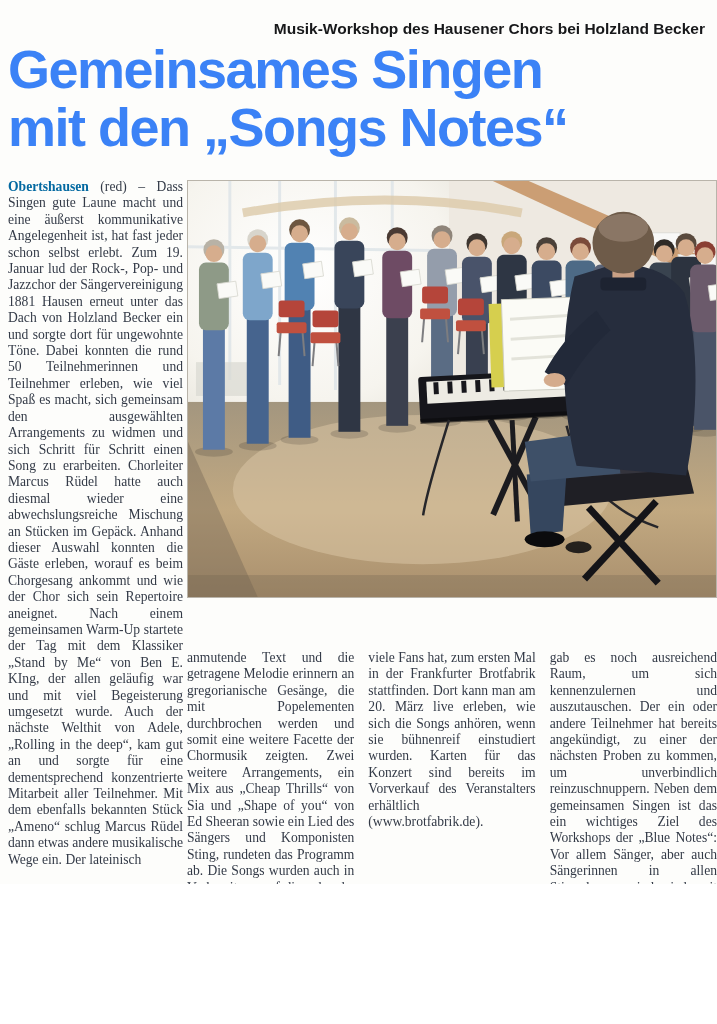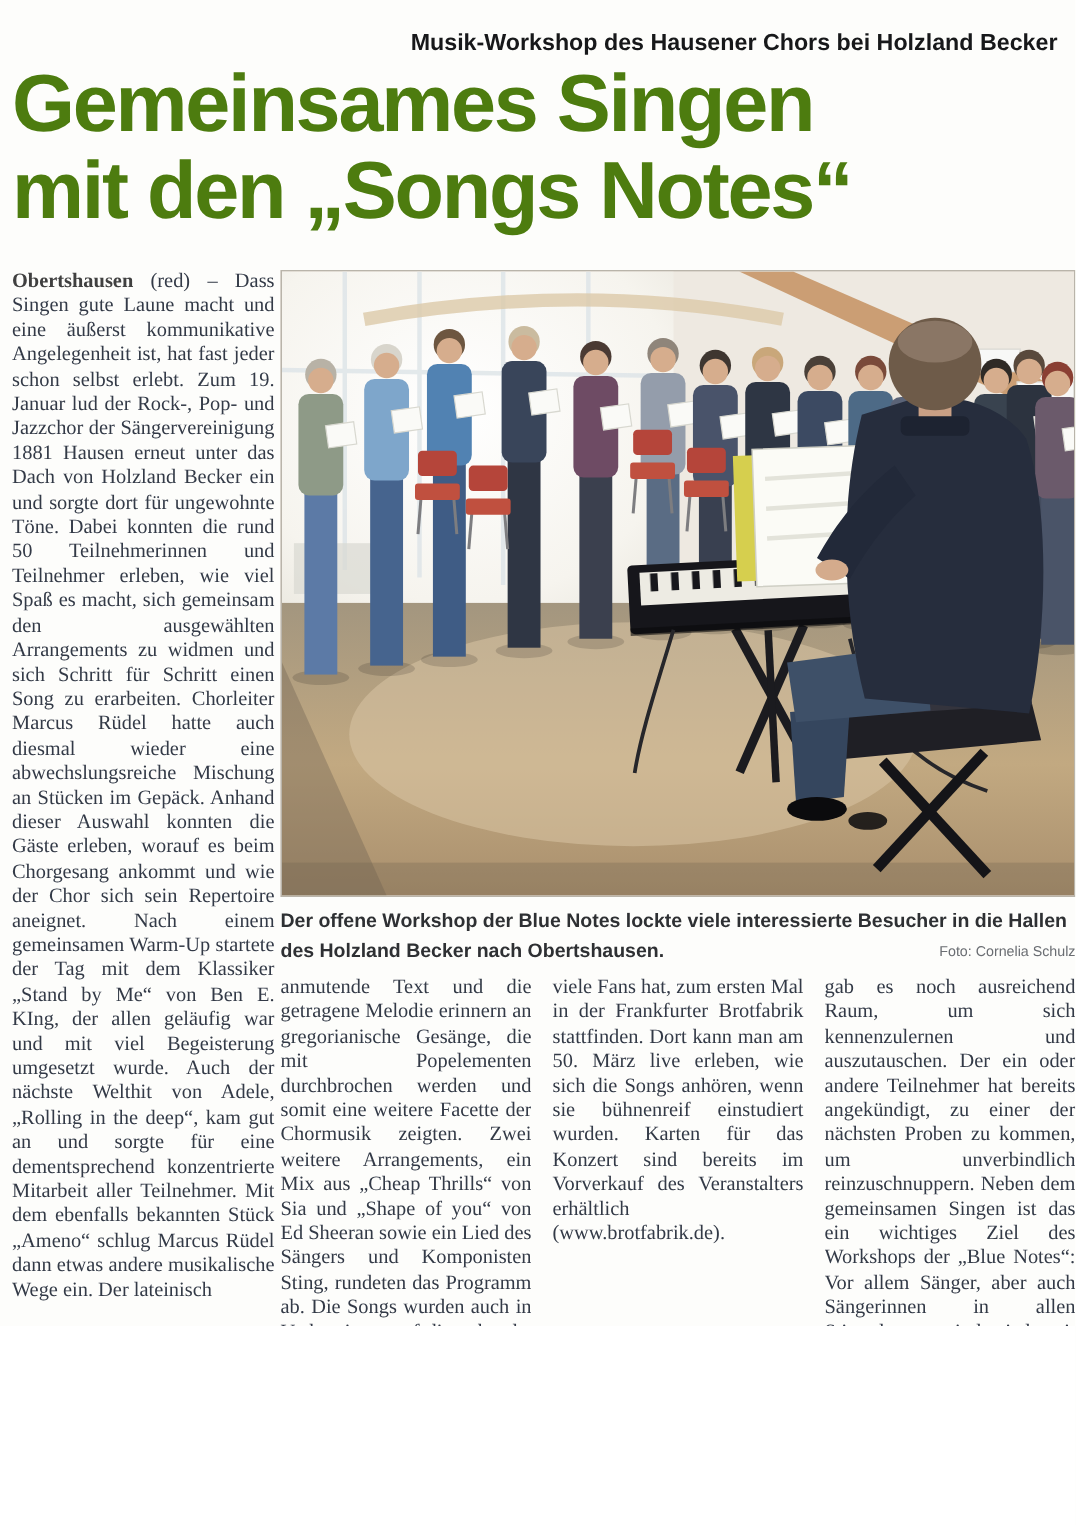--- a/index.html
+++ b/index.html
@@ -3,26 +3,26 @@
 <meta charset="utf-8">
 <style>
   html,body{margin:0;padding:0;background:#ffffff;}
   .page{position:relative;width:717px;height:884px;background:#fdfdfb;overflow:hidden;
         font-family:"Liberation Serif","DejaVu Serif",serif;color:#333a47;}
   .kicker{position:absolute;top:20px;left:200px;right:12px;text-align:right;
           font-family:"Liberation Sans","DejaVu Sans",sans-serif;font-weight:bold;
           font-size:15.5px;color:#17181a;letter-spacing:0;}
   .headline{position:absolute;top:40px;left:8px;width:640px;
             font-family:"Liberation Sans","DejaVu Sans",sans-serif;font-weight:bold;
-            font-size:54px;line-height:1.08;letter-spacing:-1.5px;color:#4d7c0f;}
+            font-size:54px;line-height:1.08;letter-spacing:-1.5px;color:#3b82f6;}
   .headline div{white-space:nowrap;}
   .bodytext{font-size:13.6px;line-height:16.4px;text-align:justify;color:#333a47;}
   .bodytext p{margin:0;}
   .col1{position:absolute;left:8px;top:179px;width:175px;height:840px;overflow:hidden;}
-  .dateline{font-weight:bold;color:#404040;}
+  .dateline{font-weight:bold;color:#0369a1;}
   .photo{position:absolute;left:187px;top:180px;width:530px;height:418px;margin:0;
          border:1px solid #b9b4aa;box-sizing:border-box;background:#efe9df;}
   .photo svg{display:block;width:100%;height:100%;}
   .caption{position:absolute;left:187px;top:604px;width:530px;
            font-family:"Liberation Sans","DejaVu Sans",sans-serif;font-weight:bold;
            font-size:13px;line-height:1.5;color:#2e3033;}
   .credit{position:absolute;right:0;bottom:1px;
           font-family:"Liberation Sans","DejaVu Sans",sans-serif;font-weight:normal;
           font-size:9.5px;color:#6a6d72;}
   .bottomcols{position:absolute;left:187px;top:650px;width:530px;height:370px;
@@ -264,30 +264,26 @@
         <path d="M410,130 C385,150 370,170 358,192 L380,206 C392,184 408,164 424,150 Z" fill="#222939"></path>
         <ellipse cx="368" cy="200" rx="11" ry="7" fill="#d4ab8c"></ellipse>
         <rect x="426" y="86" width="22" height="16" fill="#c9a085"></rect>
         <rect x="414" y="97" width="46" height="13" rx="4" fill="#1d2331"></rect>
         <circle cx="437" cy="62" r="31" fill="#6e5b49"></circle>
         <ellipse cx="437" cy="47" rx="25" ry="14" fill="#8a7665"></ellipse>
       </g>
     </svg>
   </figure>
 
-  <div class="caption">
-    <span>Der offene Workshop der Blue Notes lockte viele interessierte Besucher in die Hallen des Holzland Becker nach Obertshausen.</span>
-    <span class="credit">Foto: Cornelia Schulz</span>
-  </div>
 
   <div class="bottomcols bodytext">
     <div class="col">
       <p>anmutende Text und die getragene Melodie erinnern an gregorianische Gesänge, die mit Popelementen durchbrochen werden und somit eine weitere Facette der Chormusik zeigten. Zwei weitere Arrangements, ein Mix aus „Cheap Thrills“ von Sia und „Shape of you“ von Ed Sheeran sowie ein Lied des Sängers und Komponisten Sting, rundeten das Programm ab. Die Songs wurden auch in Vorbereitung auf die nahende, alljährliche Rock-, Pop- und Jazznight des Chores ausgewählt. Diesmal wird die Veranstaltung, die bereits</p>
     </div>
     <div class="col">
-      <p>viele Fans hat, zum ersten Mal in der Frankfurter Brotfabrik stattfinden. Dort kann man am 50. März live erleben, wie sich die Songs anhören, wenn sie bühnenreif einstudiert wurden. Karten für das Konzert sind bereits im Vorverkauf des Veranstalters erhältlich (www.brotfabrik.de).</p>
+      <p>viele Fans hat, zum ersten Mal in der Frankfurter Brotfabrik stattfinden. Dort kann man am 20. März live erleben, wie sich die Songs anhören, wenn sie bühnenreif einstudiert wurden. Karten für das Konzert sind bereits im Vorverkauf des Veranstalters erhältlich (www.brotfabrik.de).</p>
     </div>
     <div class="col">
       <p>gab es noch ausreichend Raum, um sich kennenzulernen und auszutauschen. Der ein oder andere Teilnehmer hat bereits angekündigt, zu einer der nächsten Proben zu kommen, um unverbindlich reinzuschnuppern. Neben dem gemeinsamen Singen ist das ein wichtiges Ziel des Workshops der „Blue Notes“: Vor allem Sänger, aber auch Sängerinnen in allen Stimmlagen sind jederzeit herzlich willkommen. Die Proben finden mittwochs um 20 Uhr im Bürgerhaus Hausen statt. Näheres unter www.bluenotes-chor.de.</p>
     </div>
   </div>
 
 </div>
 
 </body></html>

